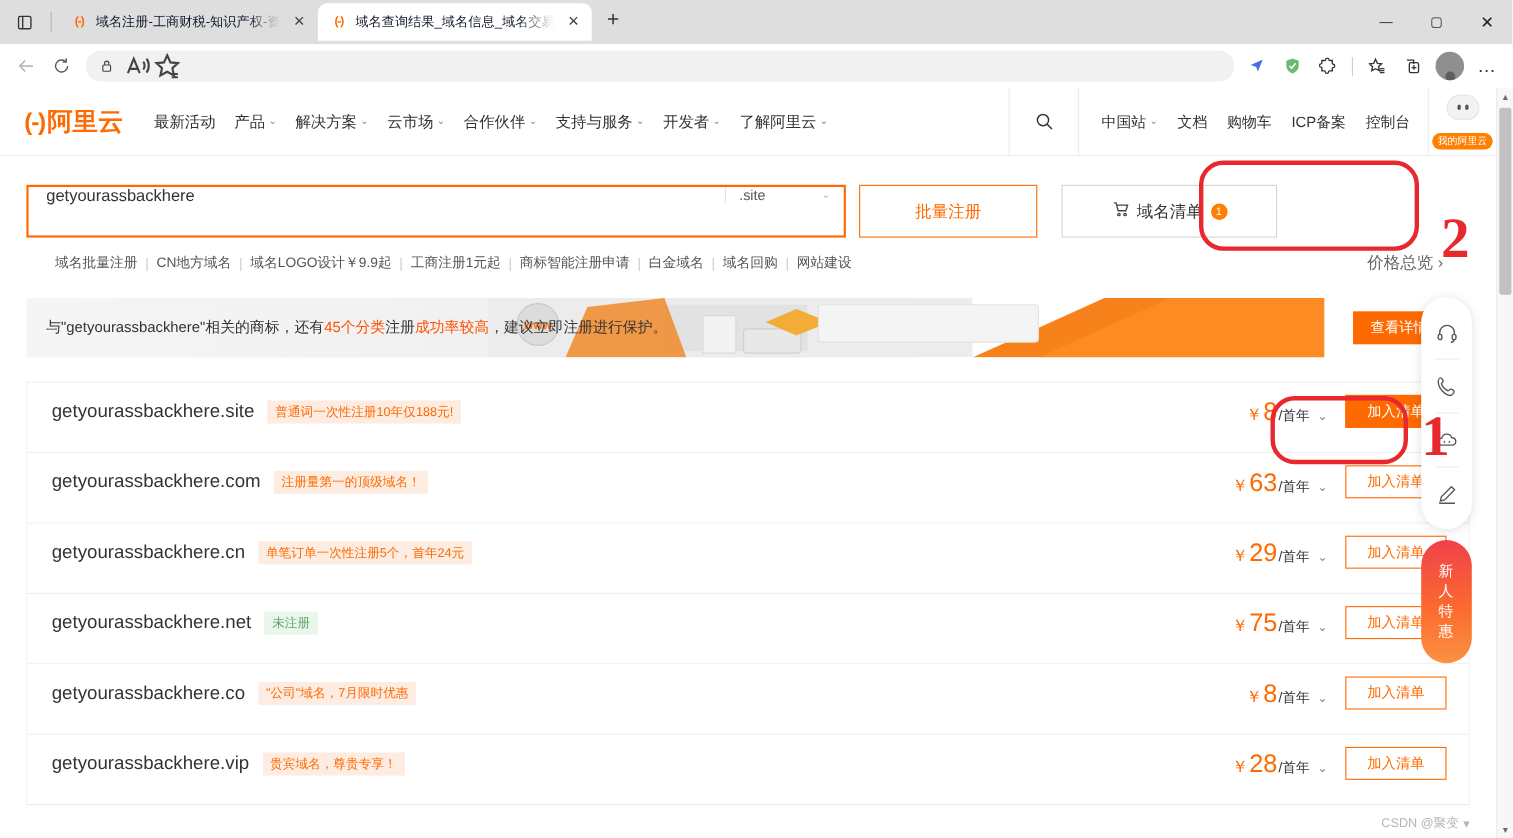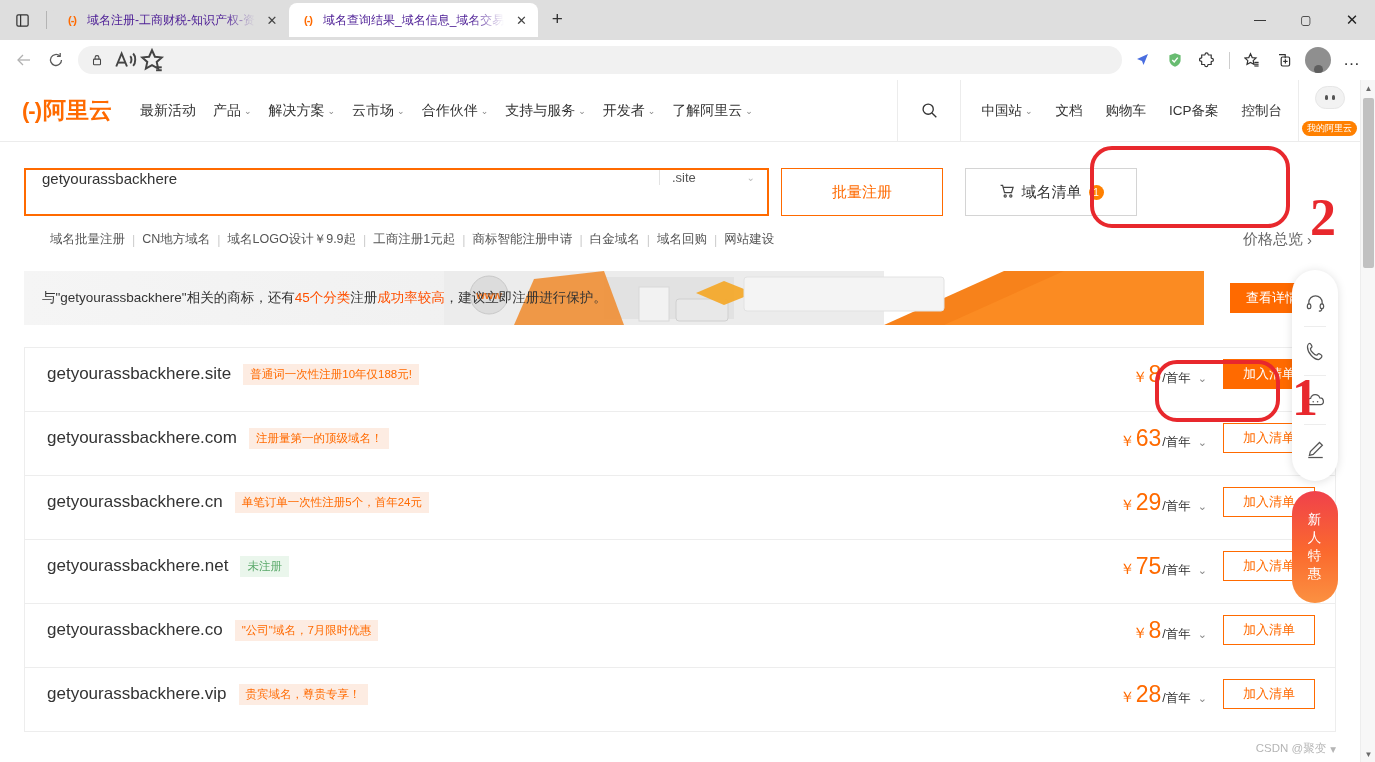--- a/index.html
+++ b/index.html
@@ -31,21 +31,21 @@
   .tab.active { background: #fff; }
   .tab-favicon {
     width: 16px; height: 16px; flex: 0 0 16px; display: flex;
     align-items: center; justify-content: center;
   }
   .tab-favicon .ali {
     font-size: 11px; color: #ff6a00; font-weight: bold; letter-spacing: -1px;
     line-height: 1;
   }
   .tab-title {
-    font-size: 12px; color: #4c1d95; white-space: nowrap; overflow: hidden;
+    font-size: 12px; color: #0f172a; white-space: nowrap; overflow: hidden;
     flex: 1; -webkit-mask-image: linear-gradient(to right, #000 82%, transparent 100%);
     mask-image: linear-gradient(to right, #000 82%, transparent 100%);
   }
   .tab-close {
     width: 20px; height: 20px; flex: 0 0 20px; display: flex;
     align-items: center; justify-content: center; font-size: 13px; color: #444;
     border-radius: 3px;
   }
   .tab-new {
     width: 28px; height: 28px; display: flex; align-items: center; justify-content: center;
@@ -123,21 +123,21 @@
   }
   .caret { font-size: 9px; color: #888; }
   .header-right {
     margin-left: auto; display: flex; align-items: center; height: 62px;
   }
   .search-cell {
     width: 64px; height: 62px; display: flex; align-items: center; justify-content: center;
     border-left: 1px solid #ececec; border-right: 1px solid #ececec;
   }
   .search-cell svg { width: 17px; height: 17px; color: #333; }
-  .hr-links { display: flex; align-items: center; gap: 23px; padding: 0 16px 0 20px; }
+  .hr-links { display: flex; align-items: center; gap: 18px; padding: 0 16px 0 20px; }
   .hr-link { font-size: 13.5px; color: #333; display: flex; align-items: center; gap: 3px; white-space: nowrap; }
   .myali {
     width: 62px; height: 62px; border-left: 1px solid #ececec;
     display: flex; flex-direction: column; align-items: center; justify-content: center; gap: 12px;
   }
   .myali-face {
     width: 30px; height: 23px; border-radius: 14px 14px 12px 12px;
     background: #f2f2f2; display: flex; align-items: center; justify-content: center;
     gap: 4px; border: 1px solid #e6e6e6;
   }
@@ -164,21 +164,21 @@
   .suffix-sel .caret2 { color: #bbb; font-size: 10px; }
   .search-btn {
     width: 150px; background: #ff6a00; color: #fff; font-size: 17px;
     display: flex; align-items: center; justify-content: center;
   }
   .batch-btn {
     width: 162px; margin-left: 12px; border: 1px solid #ff6a00; color: #ff6a00;
     font-size: 15px; display: flex; align-items: center; justify-content: center; background: #fff;
   }
   .list-btn {
-    width: 172px; margin-left: 22px; border: 1px solid #d4d4d4; color: #333;
+    width: 196px; margin-left: 22px; border: 1px solid #d4d4d4; color: #333;
     font-size: 15px; display: flex; align-items: center; justify-content: center;
     gap: 7px; background: #fff;
   }
   .list-btn svg { width: 16px; height: 16px; }
   .badge-1 {
     width: 15px; height: 15px; border-radius: 50%; background: #ff8000; color: #fff;
     font-size: 10px; display: flex; align-items: center; justify-content: center;
   }
 
   .sublinks-row {

